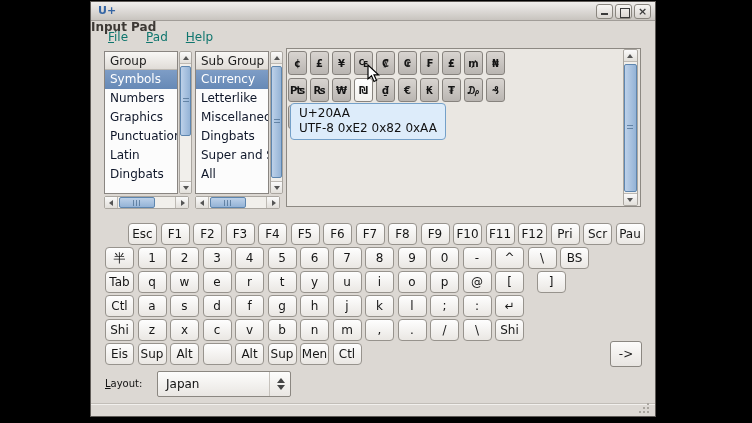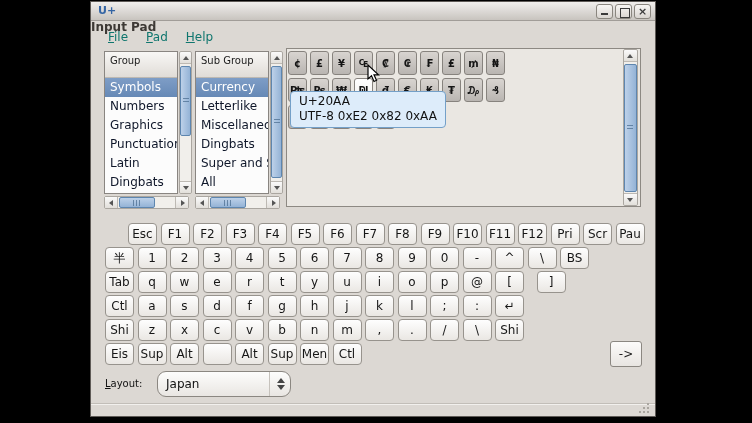--- a/index.html
+++ b/index.html
@@ -22,21 +22,21 @@
   .wbtn.min::after { content:""; position:absolute; left:4px; bottom:3px; width:7px; height:2px; background:#3a3a3a; }
   .wbtn.max::after { content:""; position:absolute; left:4px; top:3px; width:8px; height:8px; border:1.5px solid #3a3a3a; }
 
   
   .menubar { position:absolute; left:8px; top:20px; height:17px; display:flex; }
   .menuitem { padding:8px 9px; font-size:12px; color:#0f766e; }
   .menuitem u { text-underline-offset:1px; }
 
   
   .tv { position:absolute; background:#fcfcfc; border:1px solid #898581; overflow:hidden; }
-  .tv-header { height:26px; line-height:18px; padding-left:5px; font-size:10px; color:#1c1c1c;
+  .tv-header { height:18px; line-height:18px; padding-left:5px; font-size:12px; color:#1c1c1c;
                background:linear-gradient(#f8f7f5,#e0dcd7); border-bottom:1px solid #bcb8b2; white-space:nowrap; }
   .tv-row { height:19px; line-height:19px; padding-left:5px; font-size:12px; color:#0f172a;
             white-space:nowrap; overflow:hidden; }
   .tv-row.selected { background:linear-gradient(#7e9dc6,#6689b6); color:#fff; }
 
   
   .vscroll { position:absolute; width:13px; background:#f1efeb; border:1px solid #aaa6a0; border-radius:2px; }
   .sbtn { position:absolute; left:0; width:11px; height:12px; background:linear-gradient(#fafafa,#e2dfda); }
   .sbtn.up { top:0; border-bottom:1px solid #bdb9b3; border-radius:2px 2px 0 0; }
   .sbtn.down { bottom:0; border-top:1px solid #bdb9b3; border-radius:0 0 2px 2px; }
@@ -62,42 +62,42 @@
   
   .charpanel { position:absolute; left:195px; top:46px; width:355px; height:159px;
                background:#eae7e2; border:1px solid #8d8983; }
   .crow { position:absolute; display:flex; gap:3px; }
   .cbtn { width:19px; height:24px; border:1px solid #87837e; border-radius:3px;
           background:linear-gradient(#d8d4d0,#b9b5b1); font-size:10px; font-weight:bold; color:#151515;
           display:flex; align-items:center; justify-content:center; flex:0 0 auto; }
   .cbtn.hover { background:linear-gradient(#ffffff,#f2f0ed); }
 
   
-  .tooltip { position:absolute; left:199px; top:89px; z-index:6; padding:2px 8px 3px 8px;
+  .tooltip { position:absolute; left:199px; top:101px; z-index:6; padding:2px 8px 3px 8px;
              background:#ddecfa; border:1px solid #74a0c8; border-radius:4px;
              font-size:12px; color:#111; line-height:15px; white-space:nowrap; }
 
   
   .cursor { position:absolute; left:276px; top:62px; z-index:9; }
 
   
   .krow { position:absolute; left:14px; display:flex; gap:3.5px; }
   .key { width:29px; height:22px; border:1px solid #97938d; border-radius:4px;
          background:linear-gradient(#fefefe,#eae7e3); font-size:12px; color:#161616;
          display:flex; align-items:center; justify-content:center; flex:0 0 auto; }
   .key.gap { margin-left:9px; }
 
   .sendbtn { position:absolute; left:519px; top:339px; width:32px; height:26px;
              border:1px solid #8b8781; border-radius:3px; background:linear-gradient(#fcfbfa,#e8e5e1);
              font-size:12px; color:#222; display:flex; align-items:center; justify-content:center; }
 
   
   .layout-label { position:absolute; left:14px; top:376px; font-size:10px; color:#111; }
   .combo { position:absolute; left:66px; top:369px; width:134px; height:26px;
-           border:1px solid #8b8781; border-radius:9px; background:linear-gradient(#fdfdfc,#e9e6e2); }
+           border:1px solid #8b8781; border-radius:2px; background:linear-gradient(#fdfdfc,#e9e6e2); }
   .combo-value { position:absolute; left:8px; top:5px; font-size:12px; color:#111; }
   .combo-spin { position:absolute; right:0; top:0; width:21px; height:100%; border-left:1px solid #c6c2bc; }
   .combo-spin i { position:absolute; left:7px; width:0; height:0; border-left:4px solid transparent; border-right:4px solid transparent; }
   .combo-spin .up { top:6px; border-bottom:5px solid #454545; }
   .combo-spin .dn { bottom:6px; border-top:5px solid #454545; }
 
   .sep { position:absolute; left:0; top:401px; width:100%; height:1px; background:#c2beb8; box-shadow:0 1px 0 #f2f0ed; }
   .grip { position:absolute; right:4px; bottom:3px; width:12px; height:12px; }
   .grip::after { content:""; position:absolute; left:0; bottom:0; width:2px; height:2px; background:#a9a59f;
                  box-shadow:4px 0 #a9a59f, 8px 0 #a9a59f, 8px -4px #a9a59f, 8px -8px #a9a59f, 4px -4px #a9a59f; }

